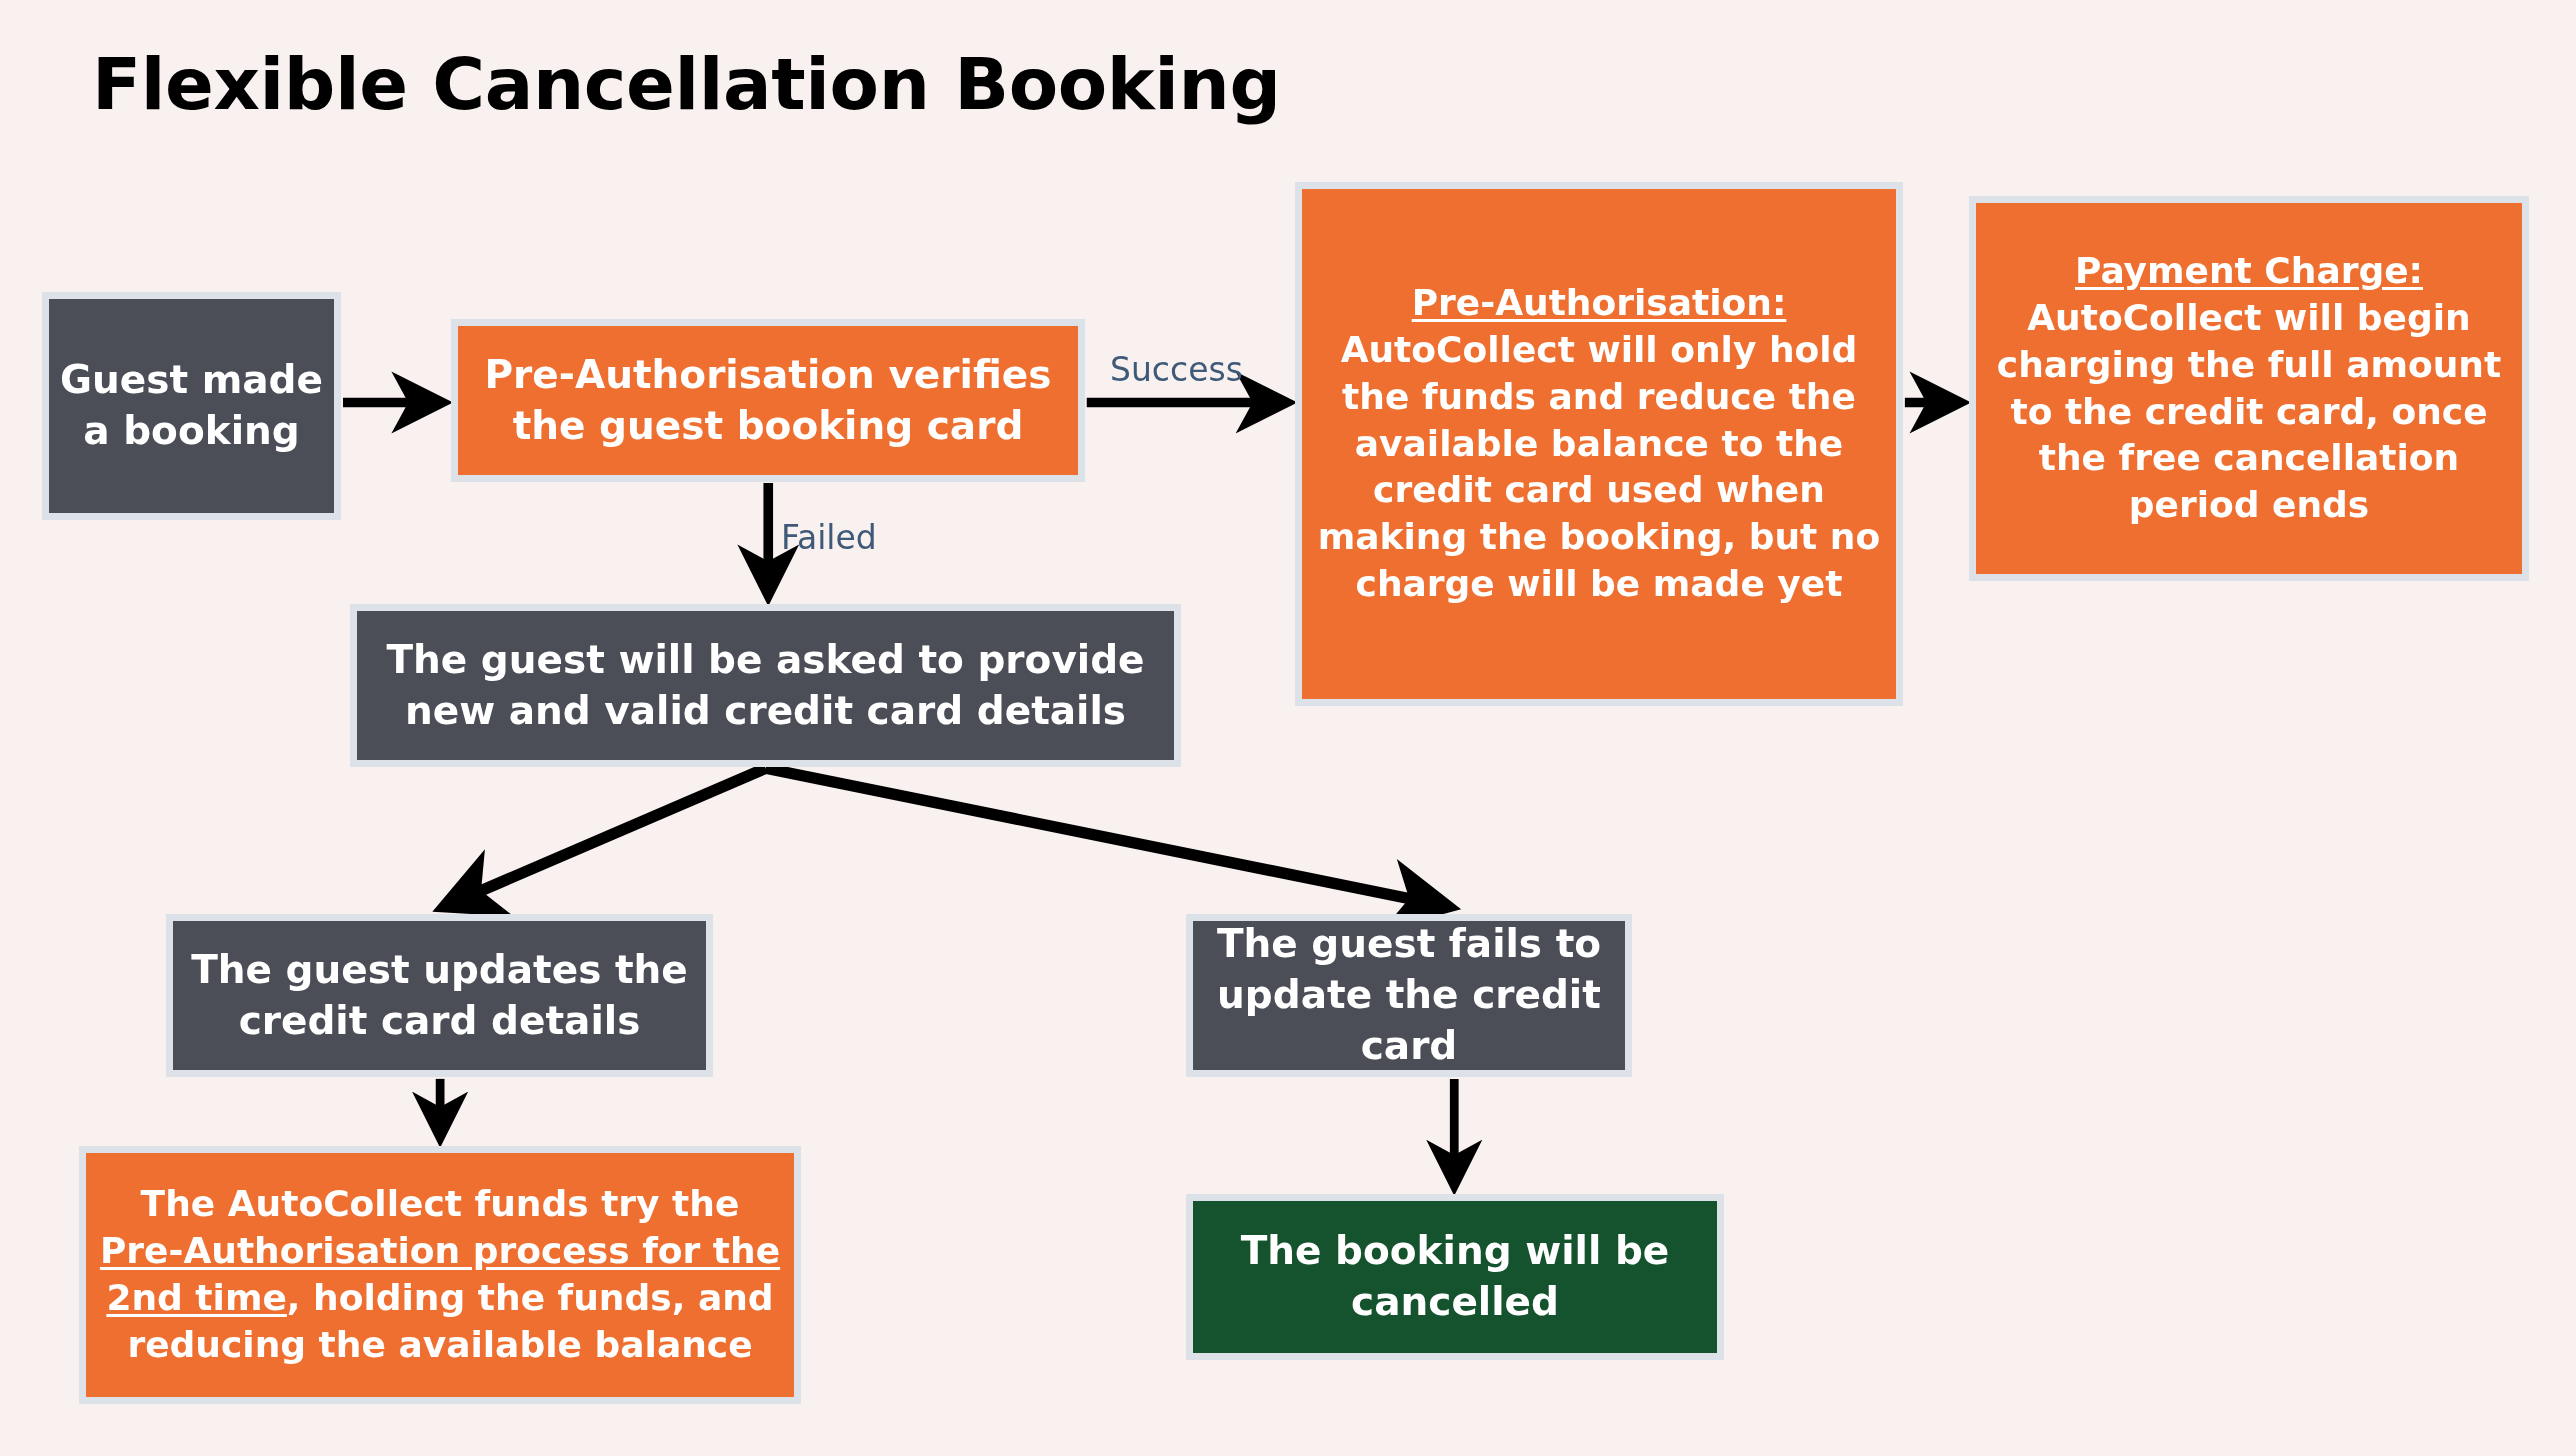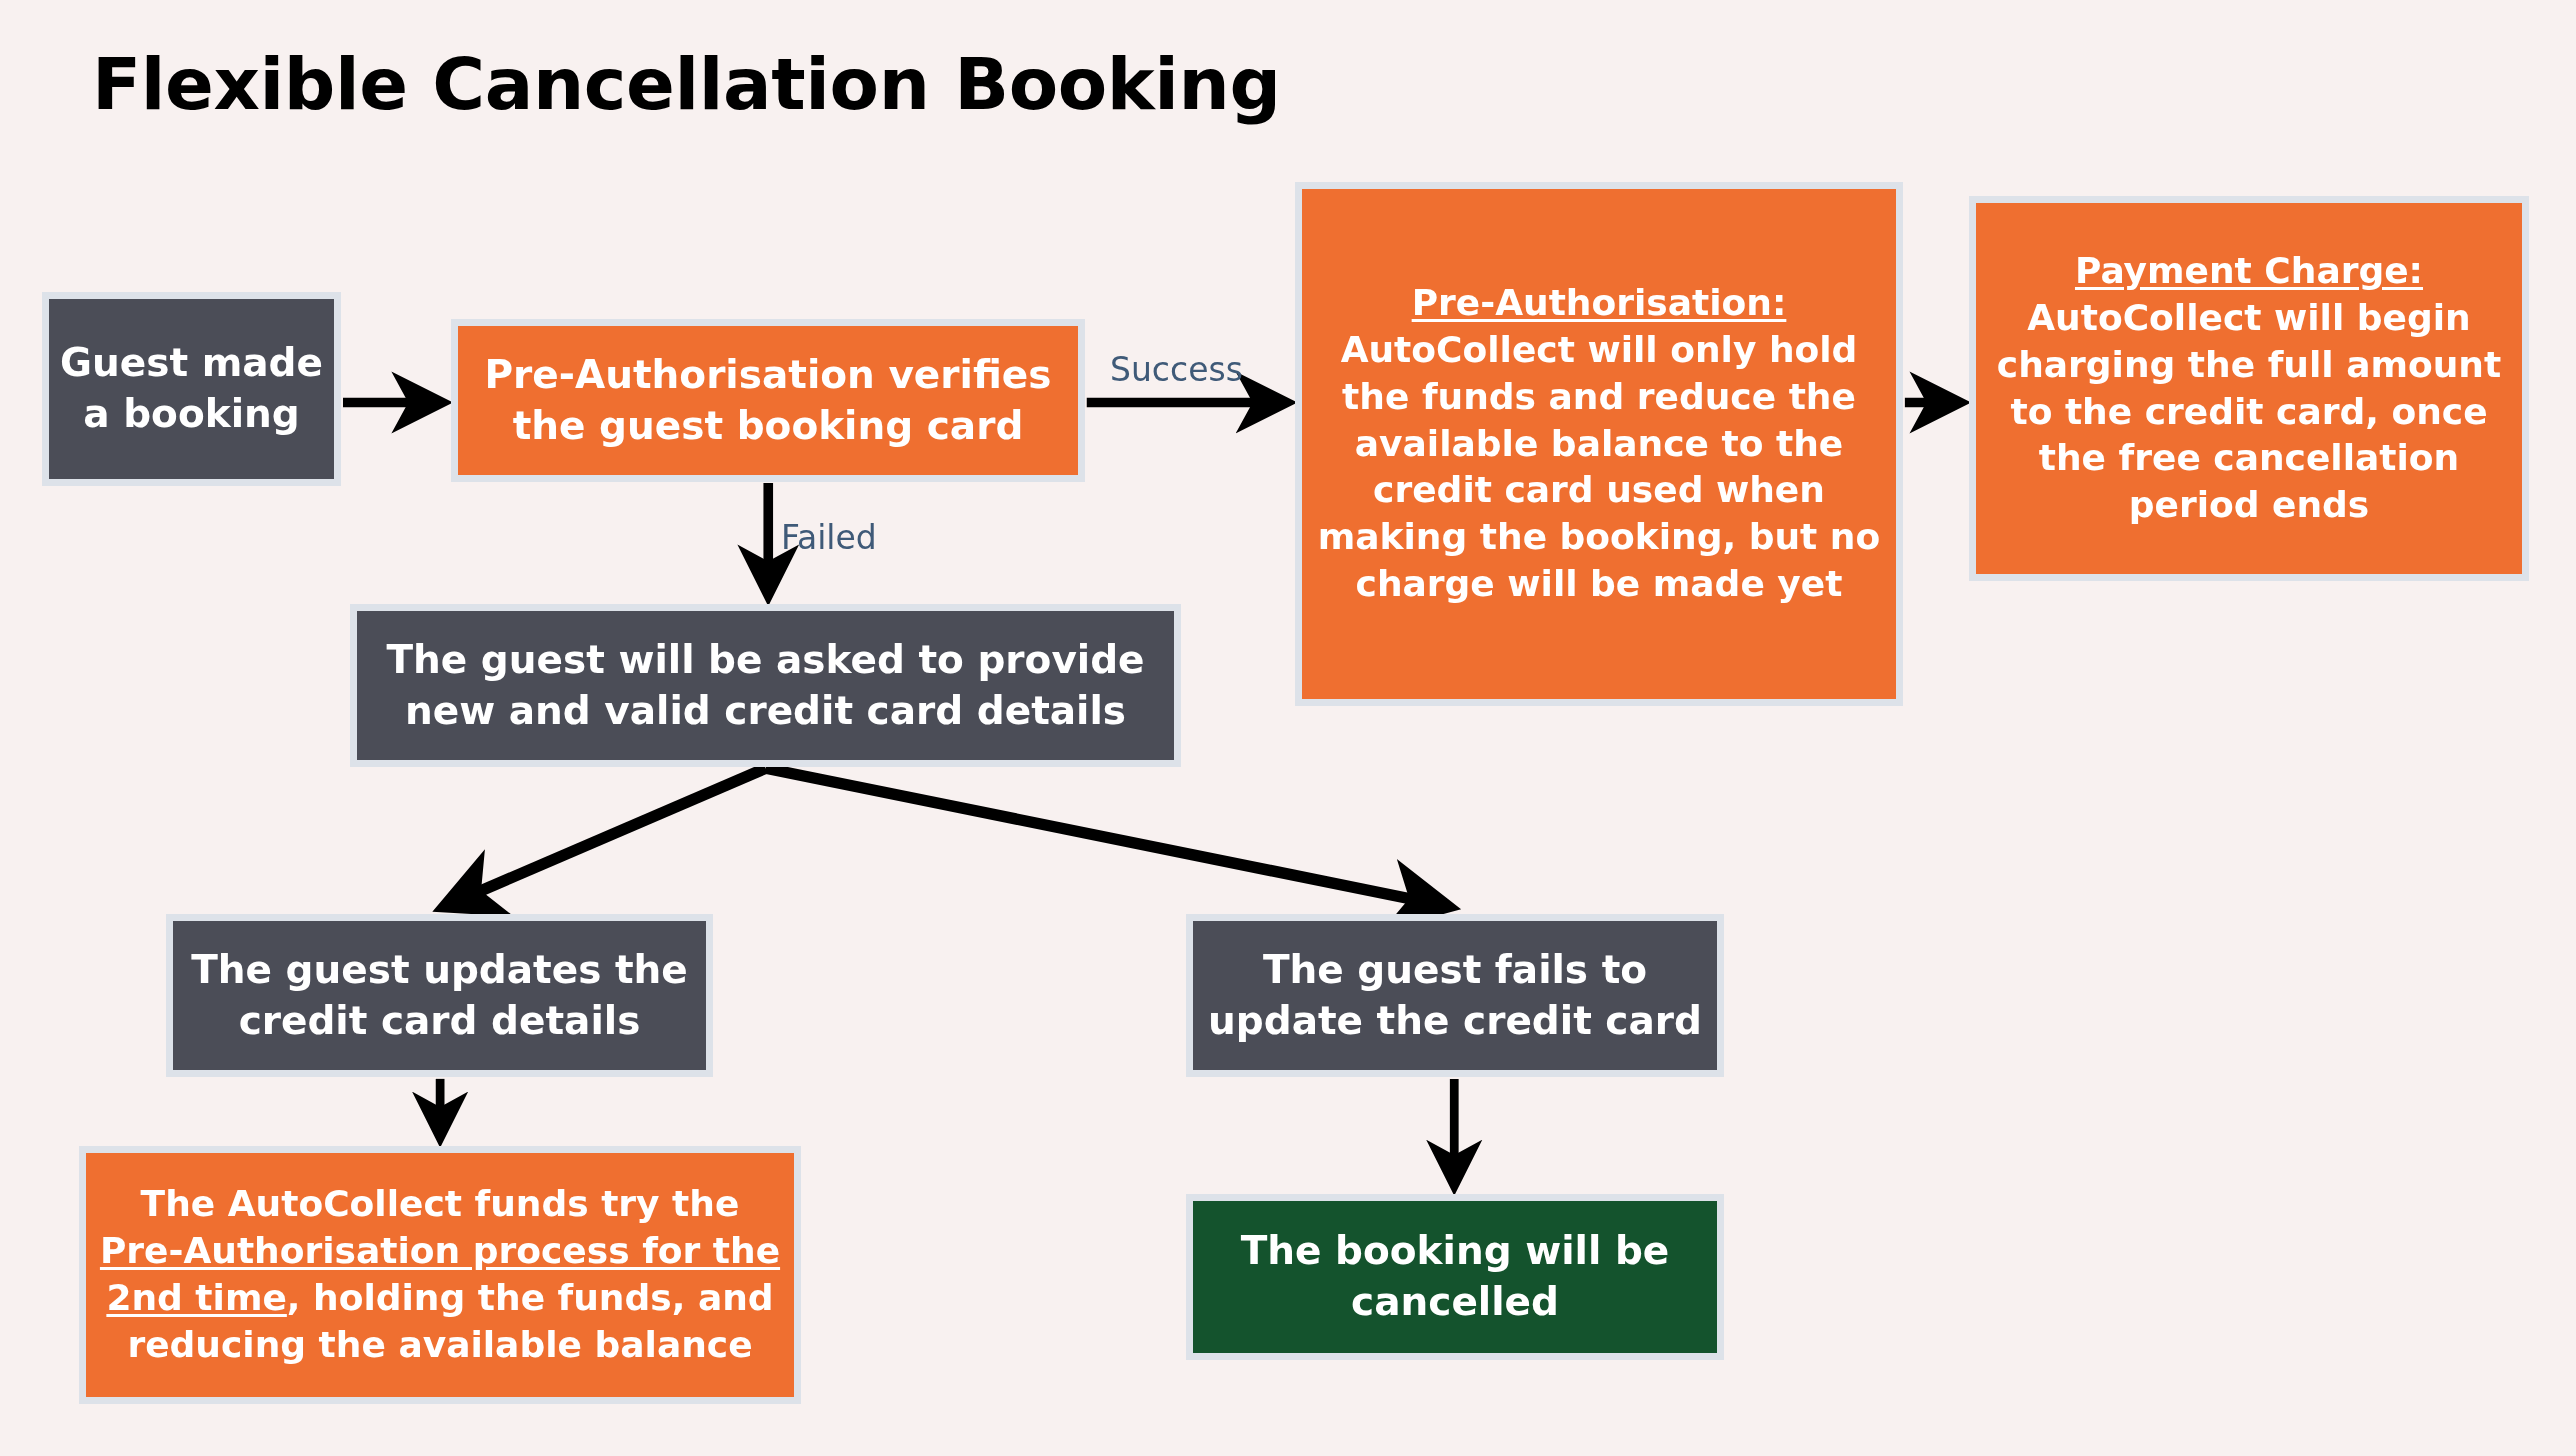--- a/index.html
+++ b/index.html
@@ -36,27 +36,27 @@
   }
   .node .txt{ display:block; width:100%; }
 
   .node.dark  { background:#4b4d57; }
   .node.orange{ background:#ef6f30; }
   .node.red   { background:#14532d; }
 
   .node u{ text-decoration:underline; text-underline-offset:4.4px; }
 
   
-  #n-guest-booking      { left:42px;   top:292px;  width:299px;  height:194px; font-size:39px; font-weight:700;}
+  #n-guest-booking      { left:42px;   top:292px;  width:299px;  height:228px; font-size:39px; font-weight:700;}
   #n-preauth-verify     { left:451px;  top:319px;  width:634px;  height:163px; font-size:39px; font-weight:600;}
   #n-preauth-info       { left:1295px; top:182px;  width:608px;  height:524px; font-size:36px; font-weight:600;}
   #n-payment-charge     { left:1969px; top:196px;  width:560px;  height:385px; font-size:36px; font-weight:600;justify-content:flex-end;}
   #n-provide-new-card   { left:350px;  top:604px;  width:831px;  height:163px; font-size:39px; font-weight:600;}
   #n-guest-updates      { left:166px;  top:914px; width:547px;  height:163px; font-size:39px; font-weight:600;}
-  #n-guest-fails        { left:1186px; top:914px; width:538px;  height:163px; font-size:39px; font-weight:600;}
+  #n-guest-fails        { left:1186px; top:914px; width:446px;  height:163px; font-size:39px; font-weight:600;}
   #n-autocollect-retry  { left:79px;   top:1146px; width:722px;  height:258px; font-size:36px; font-weight:600;}
   #n-booking-cancelled  { left:1186px; top:1194px; width:538px;  height:166px; font-size:39px; font-weight:600;}
 
   
   .edge-label{
     position:absolute;
     color:#3f5a78;
     font-size:33px;
     font-weight:400;
     white-space:nowrap;

